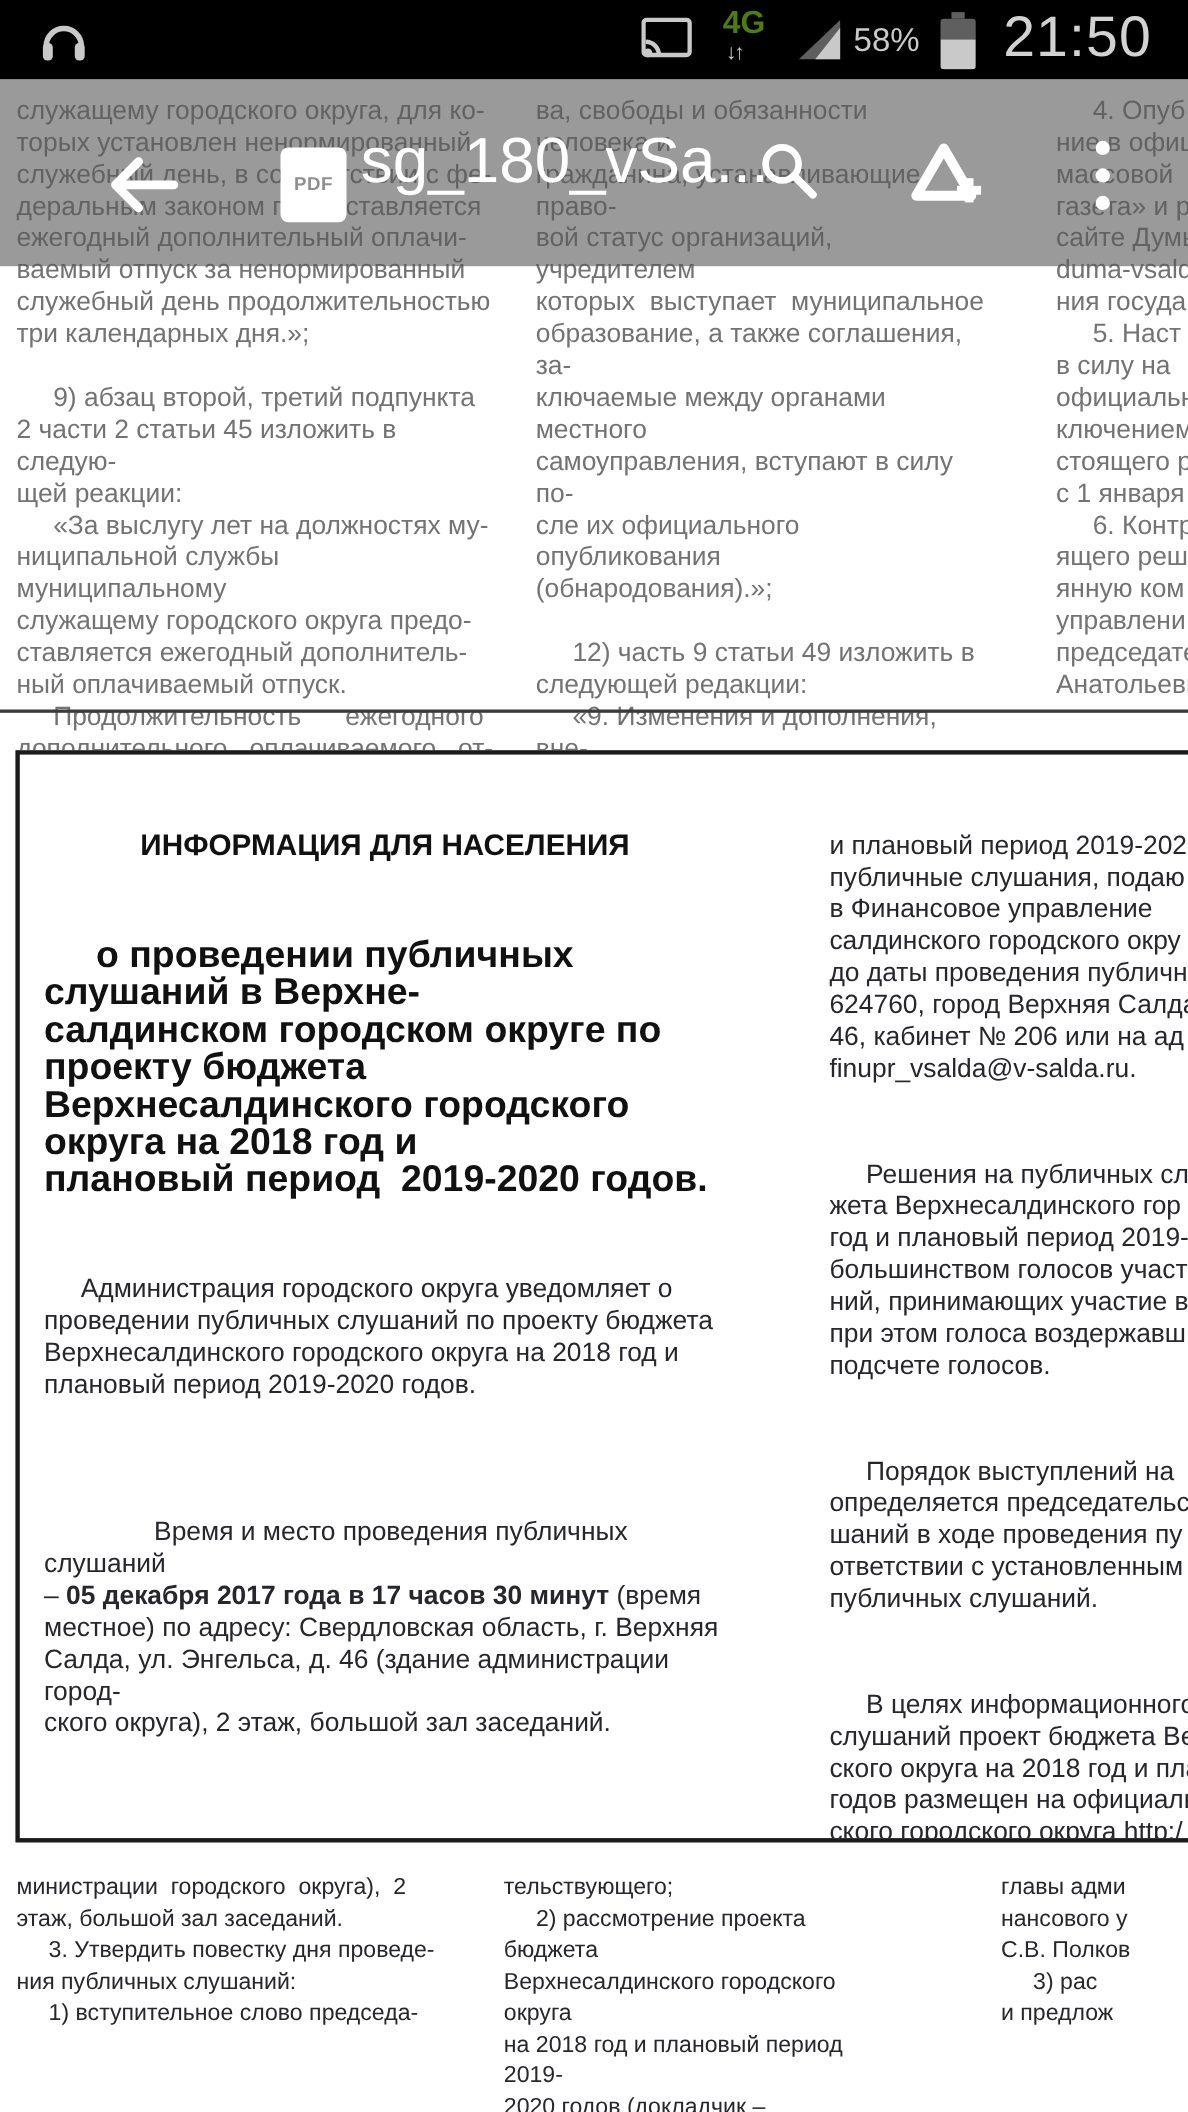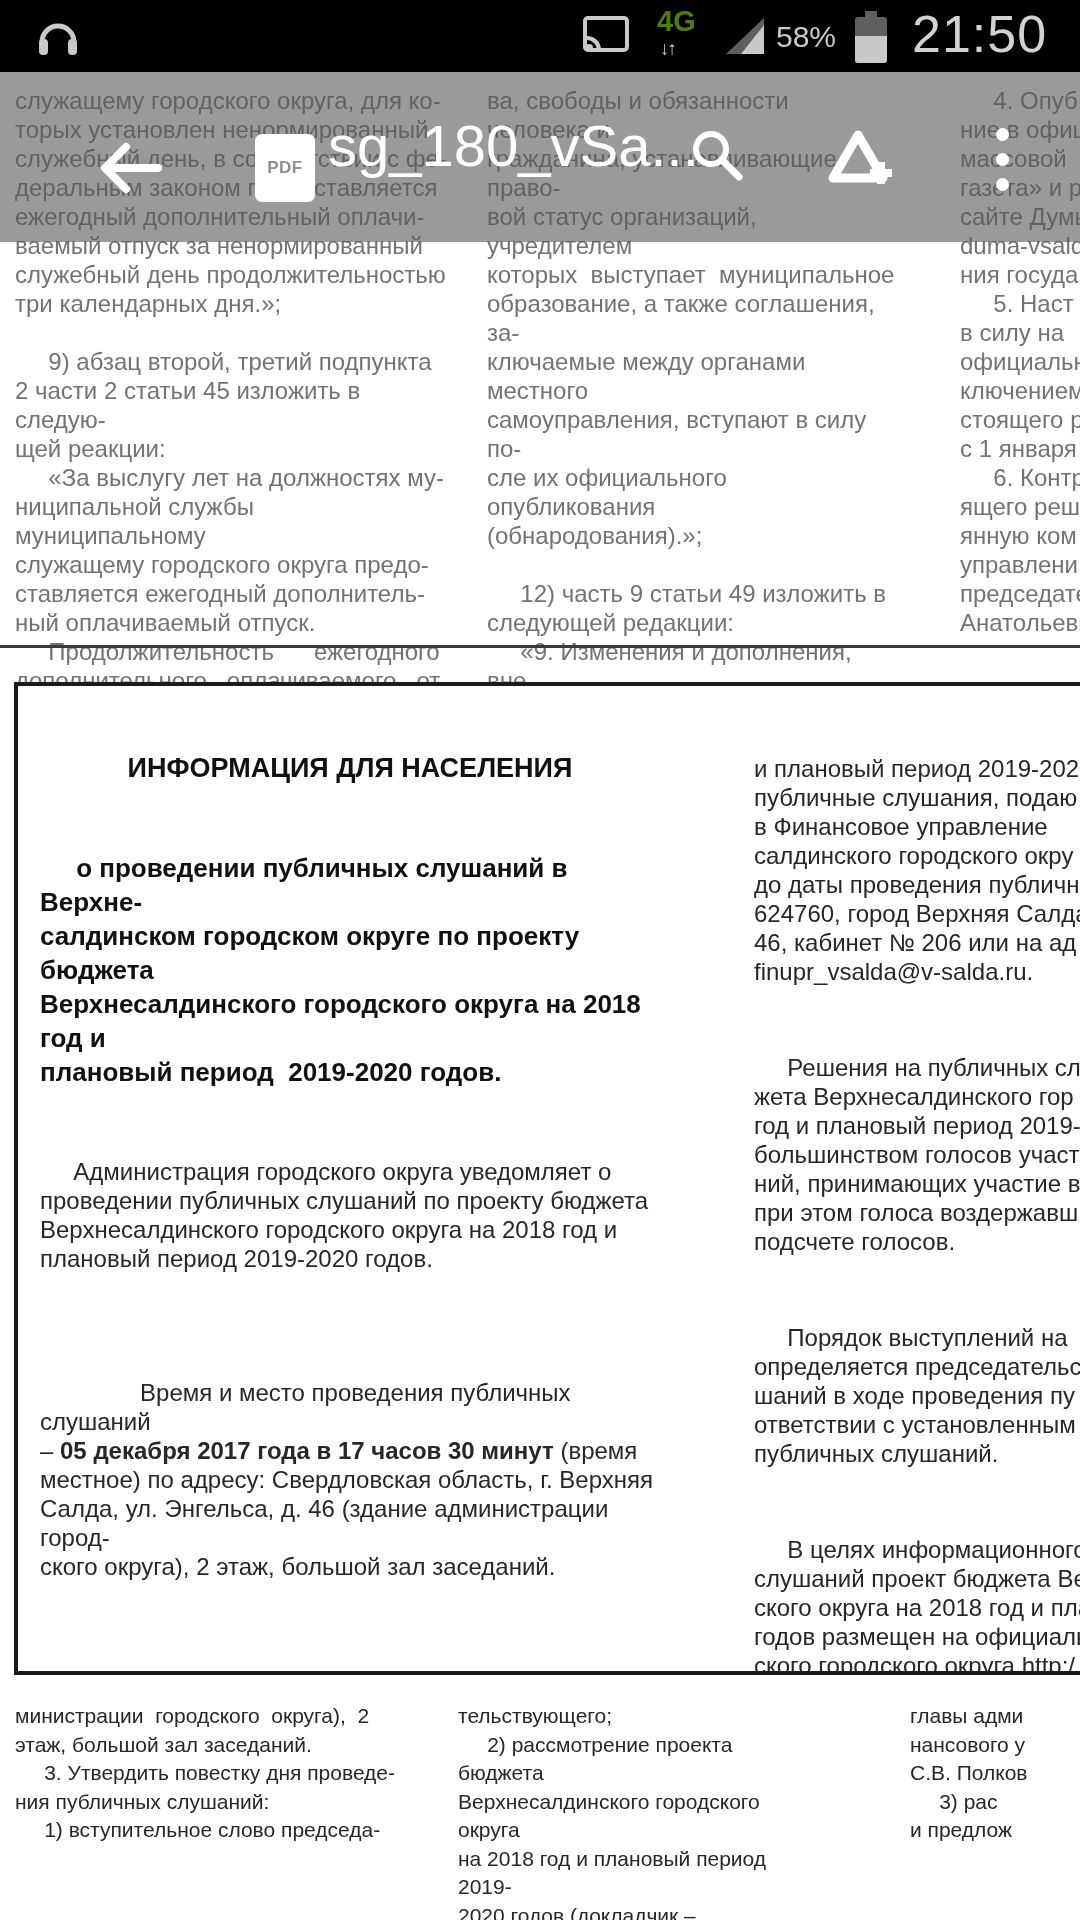--- a/index.html
+++ b/index.html
@@ -28,21 +28,21 @@
   .dots{position:absolute;left:996px;top:56px;width:14px;height:70px;}
   .dots i{position:absolute;left:0;width:13px;height:13px;border-radius:50%;background:#fff;}
   .dots i:nth-child(1){top:0;} .dots i:nth-child(2){top:25px;} .dots i:nth-child(3){top:50px;}
   
   .doc-col{position:absolute;font-size:24px;line-height:29px;color:#737373;white-space:pre-wrap;z-index:1;}
   .divider{position:absolute;left:0;top:645px;width:1080px;height:3px;background:#3a3a3a;z-index:1;}
   .info-box{position:absolute;left:14px;top:682px;width:1102px;height:985px;border:4px solid #1b1b1b;background:#fff;overflow:hidden;z-index:1;}
   .box-left{position:absolute;left:22px;top:10px;width:620px;font-size:24px;line-height:29px;color:#26262c;white-space:pre-wrap;}
   .box-right{position:absolute;left:736px;top:10px;width:370px;font-size:24px;line-height:29px;color:#26262c;white-space:pre-wrap;}
   .box-title{font-size:27px;font-weight:bold;text-align:center;color:#111;margin:0 0 14px 0;}
-  .box-subtitle{font-size:26px;font-weight:bold;line-height:34px;color:#111;margin:0 0 40px 0;}
+  .box-subtitle{font-size:34px;font-weight:bold;line-height:34px;color:#111;margin:0 0 40px 0;}
   .box-left p{margin:0 0 10px 0;}
   .box-left p.gap-lg{margin-bottom:18px;}
   .box-right p{margin:0 0 9px 0;}
   .bold-inline{font-weight:bold;}
   .bottom-col{position:absolute;font-size:21px;line-height:28.5px;color:#26262c;white-space:pre-wrap;z-index:1;}
 </style>
 </head>
 <body>
 
 <div class="screen">

